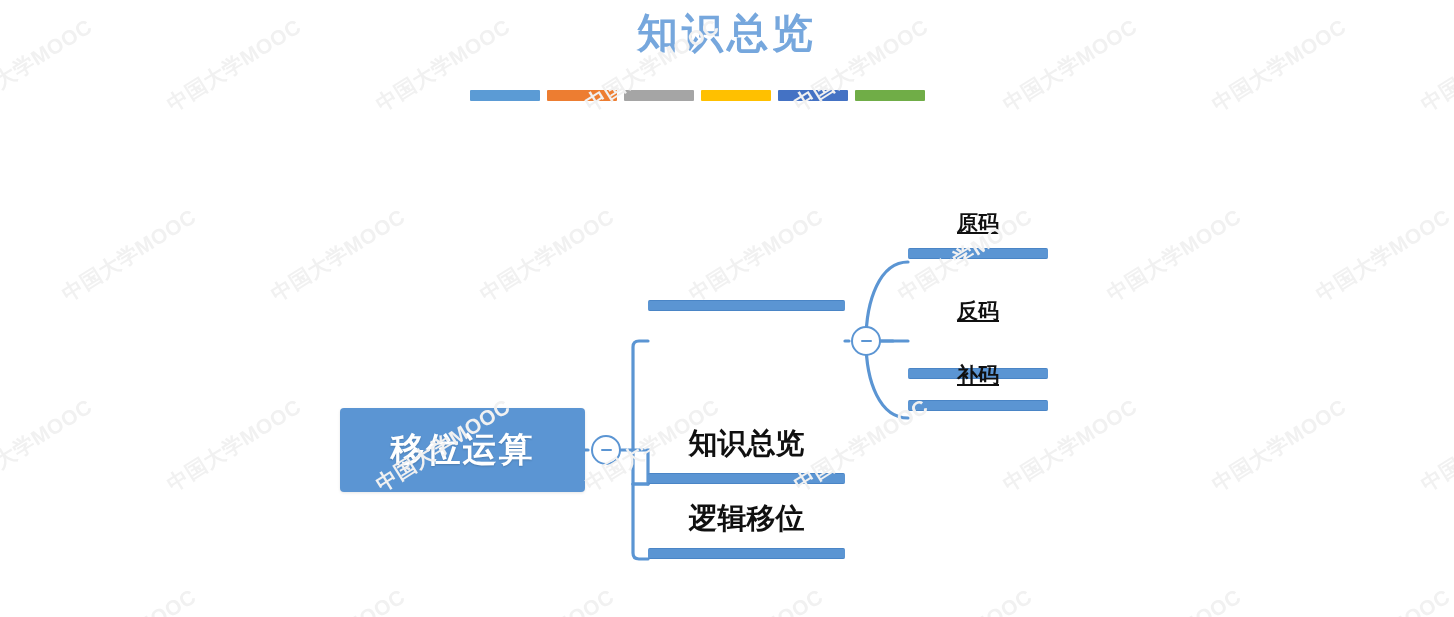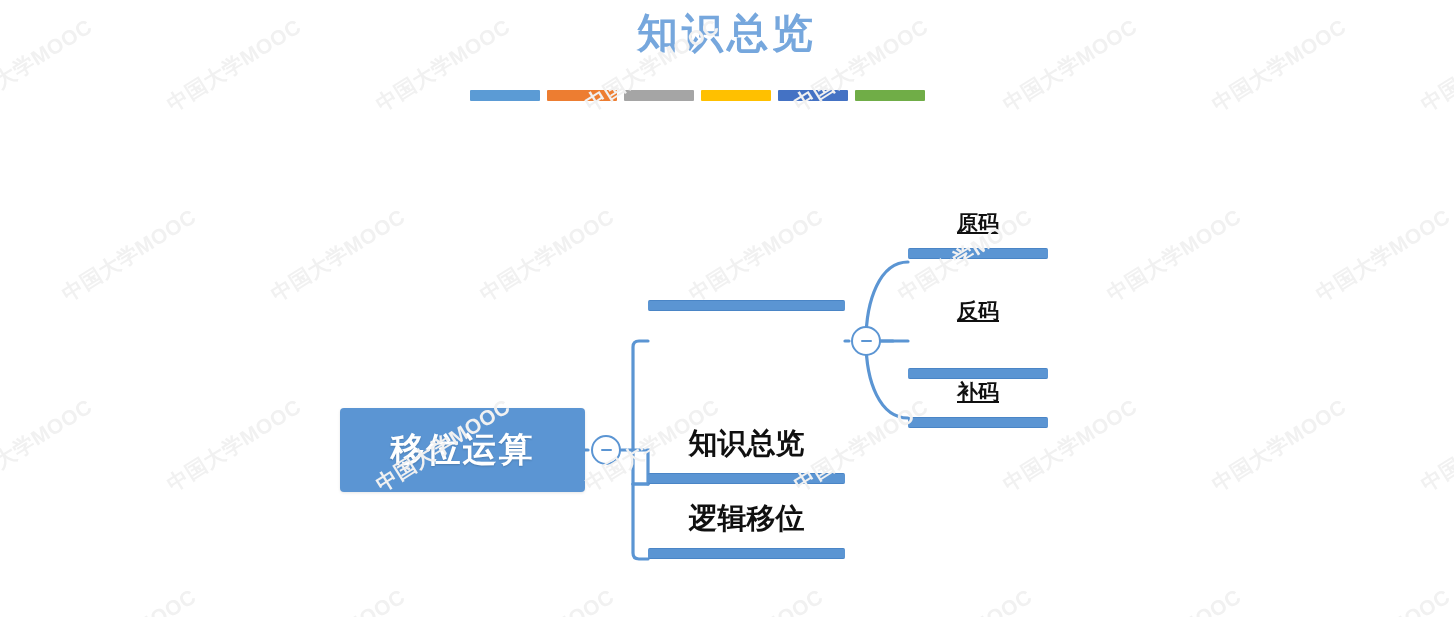--- a/index.html
+++ b/index.html
@@ -236,21 +236,21 @@
     <div class="node-leaf lvl3" style="left:908px; top:212px; width:140px;">
       <span class="node-leaf-label">原码</span>
       <span class="node-leaf-bar" style="margin-top: 14px; background: rgb(91, 149, 211);"></span>
     </div>
 
     <div class="node-leaf lvl3" style="left:908px; top:300px; width:140px;gap:32px;">
       <span class="node-leaf-label">反码</span>
       <span class="node-leaf-bar" style="margin-top: 14px; background: rgb(91, 149, 211);"></span>
     </div>
 
-    <div class="node-leaf lvl3" style="left:908px; top:381px; width:140px;justify-content:center;">
+    <div class="node-leaf lvl3" style="left:908px; top:364px; width:140px;justify-content:center;">
       <span class="node-leaf-label">补码</span>
       <span class="node-leaf-bar" style="margin-top: 14px; background: rgb(91, 149, 211);"></span>
     </div>
 
   </div>
 </div>
 
 <div id="watermark-layer">
     <span class="wm" style="left: -40px; top: 92px; color: rgb(241, 241, 241); transform: rotate(-32deg);">中国大学MOOC</span>
     <span class="wm" style="left: 169px; top: 92px; color: rgb(241, 241, 241); transform: rotate(-32deg);">中国大学MOOC</span>

